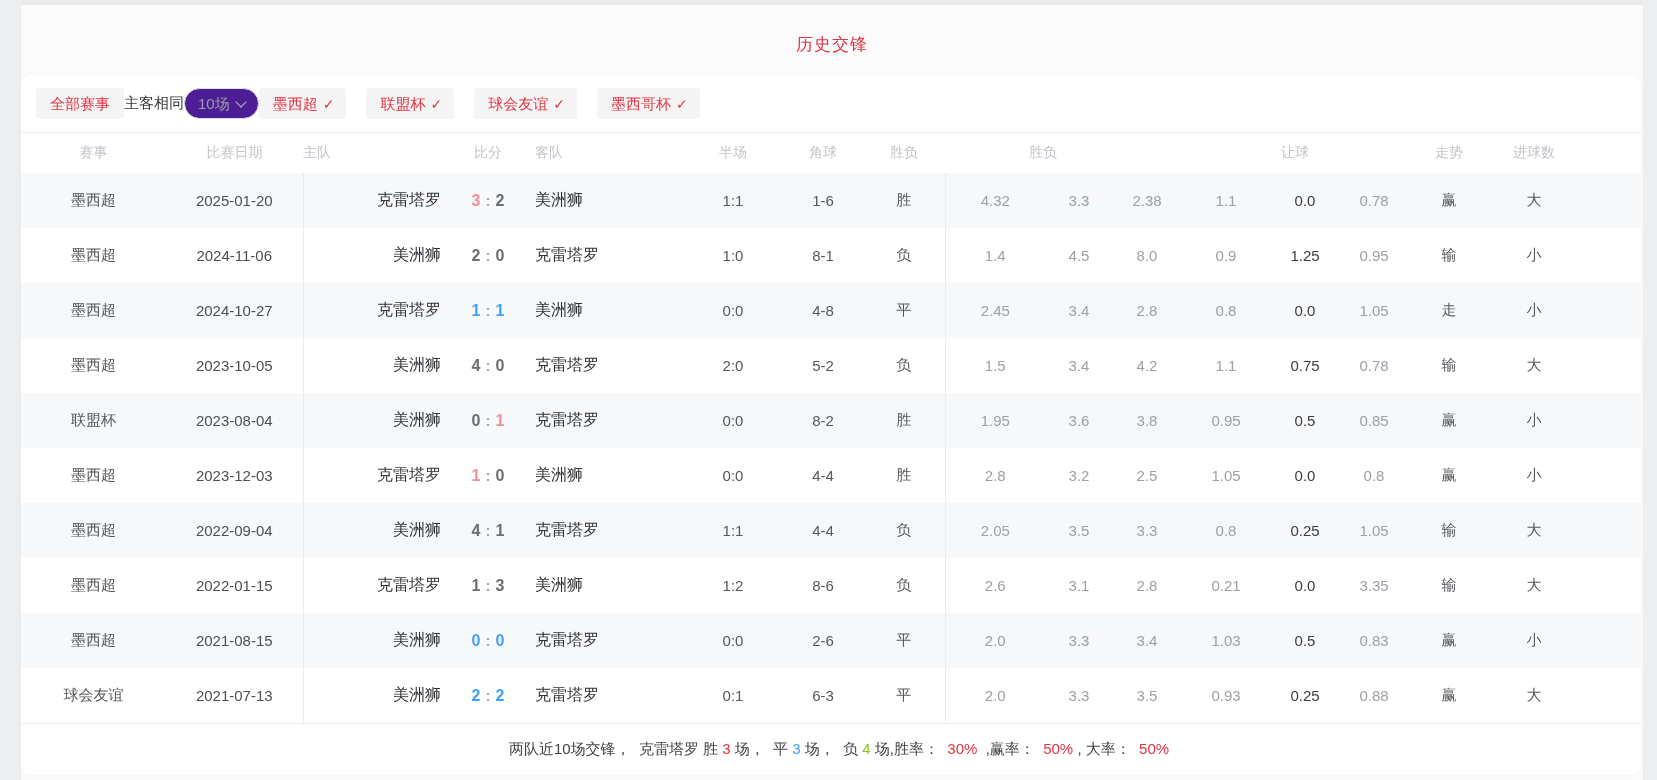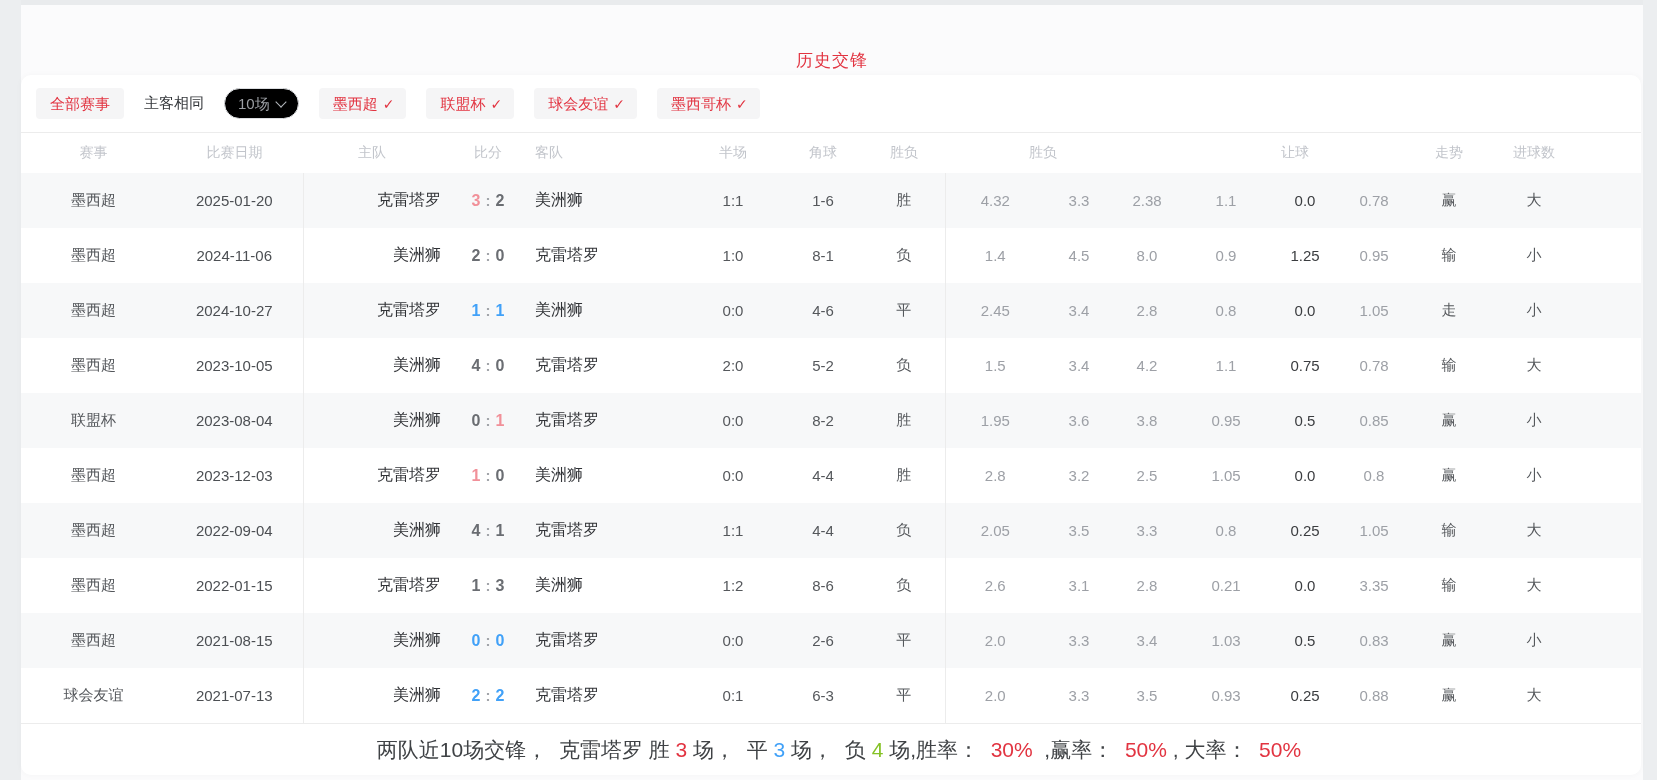--- a/index.html
+++ b/index.html
@@ -6,61 +6,61 @@
   body{
     width:1657px;height:780px;position:relative;overflow:hidden;
     background:#fbfbfc;font-family:"Liberation Sans","DejaVu Sans",sans-serif;
     -webkit-font-smoothing:antialiased;
   }
   .edge-top{position:absolute;left:0;top:0;width:1657px;height:5px;background:#e9ebed;}
   .edge-left{position:absolute;left:0;top:0;width:21px;height:780px;background:#eceef0;}
   .edge-right{position:absolute;left:1643px;top:0;width:14px;height:780px;background:#eceef0;}
   .panel{position:absolute;left:21px;top:5px;width:1622px;height:775px;background:#fbfbfc;}
   .page-title{
-    margin:16px;padding-top:28px;height:42px;text-align:center;
+    margin:0;padding-top:28px;height:42px;text-align:center;
     font-size:17px;letter-spacing:1px;color:#e23441;font-weight:400;
   }
   .card{
     position:absolute;left:0;top:70px;width:1620px;height:700px;
     background:#ffffff;border-radius:10px;box-shadow:0 0 6px rgba(0,0,0,0.03);
   }
   
   .filterbar{
-    height:57px;display:flex;align-items:center;gap:20px;
+    height:57px;display:flex;align-items:center;
     padding-left:15px;border-bottom:1px solid #ececec;
   }
   .f-btn{
     border:none;cursor:pointer;background:#f5f5f6;color:#e23441;
     font-size:15px;font-family:inherit;padding:8px 14px;border-radius:4px;line-height:1;
   }
   .f-label{font-size:15px;color:#34373b;}
   .f-select{
     display:flex;align-items:center;gap:7px;cursor:pointer;
     border:1px solid #dcdee1;border-radius:16px;padding:7px 13px;
-    font-size:15px;color:#9b9ea3;background:#000000;line-height:1;
+    font-size:15px;color:#9b9ea3;background:#4c1d95;line-height:1;
   }
   .chev{
     display:inline-block;width:7px;height:7px;margin-top:-4px;
     border-right:1.5px solid #b4b8bd;border-bottom:1.5px solid #b4b8bd;
     transform:rotate(45deg);
   }
   .league-filters{display:flex;align-items:center;gap:20px;}
   .league-btn{
     border:none;cursor:pointer;background:#f5f5f6;color:#e23441;
     font-size:15px;font-family:inherit;padding:8px 12px 8px 14px;border-radius:4px;line-height:1;
     display:flex;align-items:center;gap:5px;
   }
   .check{font-weight:700;font-size:14px;}
   
   table.match-table{border-collapse:collapse;table-layout:fixed;width:1620px;}
   .match-table th{
     height:40px;font-weight:400;font-size:14px;color:#c2c5cb;
     text-align:center;padding:0;overflow:hidden;white-space:nowrap;
   }
-  .match-table th.al-r{text-align:center;padding-right:12px;}
+  .match-table th.al-r{text-align:left;padding-right:12px;}
   .match-table th.al-l{text-align:left;padding-left:12px;}
   .match-table th.grp-odds{padding-right:40px;}
   .match-table td{
     height:55px;padding:0;text-align:center;font-size:15px;color:#55585c;
     overflow:hidden;white-space:nowrap;
   }
   .match-table tbody tr:nth-child(odd){background:#f7f8f9;}
   .match-table tbody td.div-l{border-left:1px solid #ececec;}
   td.cell-league{color:#54575b;}
   td.cell-date{color:#4c4f53;}
@@ -73,21 +73,21 @@
   .c-red-strong{color:#e23441;}
   .c-red-soft{color:#e4606c;}
   .c-red-score{color:#f19099;}
   .c-green{color:#85c226;}
   .c-blue{color:#41a1f8;}
   
   .summary{
     height:51px;border-top:1px solid #ececec;
     display:flex;align-items:center;justify-content:center;
   }
-  .summary-inner{font-size:21px;color:#3f4245;white-space:pre;margin-left:16px;}
+  .summary-inner{font-size:15px;color:#3f4245;white-space:pre;margin-left:16px;}
 </style>
 </head>
 <body>
 
 <div class="edge-top"></div>
 <div class="edge-left"></div>
 <div class="edge-right"></div>
 
 <div class="panel">
   <div class="page-title">历史交锋</div>
@@ -197,21 +197,21 @@
             <td class="c-green">小</td>
             <td></td>
           </tr>
           <tr>
             <td class="cell-league">墨西超</td>
             <td class="cell-date">2024-10-27</td>
             <td class="cell-home div-l">克雷塔罗</td>
             <td class="cell-score"><span class="c-blue">1</span><span class="colon">:</span><span class="c-blue">1</span></td>
             <td class="cell-away">美洲狮</td>
             <td>0:0</td>
-            <td>4-6</td>
+            <td>4-8</td>
             <td class="c-blue">平</td>
             <td class="cell-odds div-l">2.45</td>
             <td class="cell-odds">3.4</td>
             <td class="cell-odds">2.8</td>
             <td class="cell-odds">0.8</td>
             <td class="cell-line">0.0</td>
             <td class="cell-odds">1.05</td>
             <td class="c-blue">走</td>
             <td class="c-green">小</td>
             <td></td>

